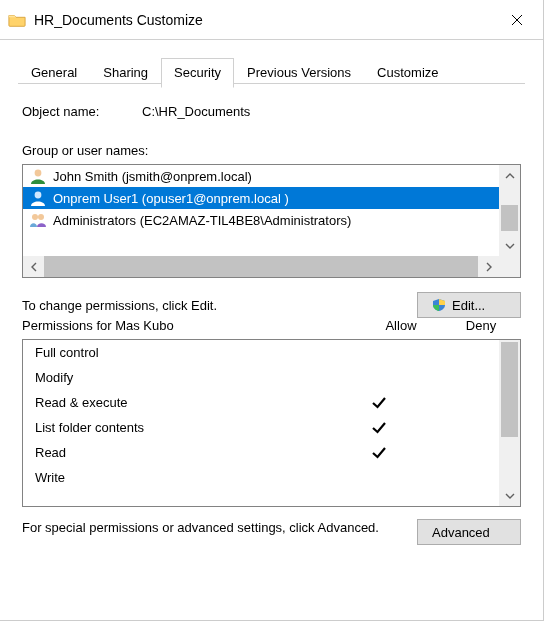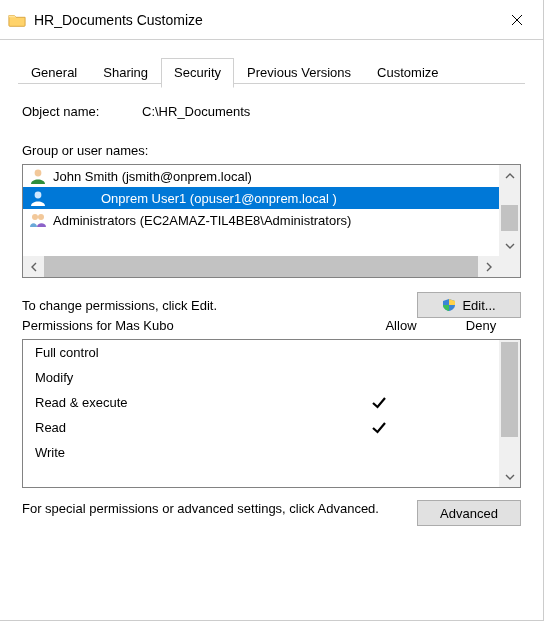--- a/index.html
+++ b/index.html
@@ -62,21 +62,21 @@
     left:0; top:0; right:21px; bottom:21px;
     overflow:hidden;
   }
   .list-item {
     display:flex; align-items:center;
     height:22px;
     padding-left:6px;
     font-size:13px;
     white-space:nowrap;
   }
-  .list-item.selected { background:#0078d7; color:#fff;gap:48px; }
+  .list-item.selected { background:#0078d7; color:#fff; }
   .user-glyph { width:18px; height:18px; margin-right:6px; flex:0 0 auto; }
 
   .vscroll {
     position:absolute; right:0; top:0; bottom:21px; width:21px;
     background:#f0f0f0;
     display:flex; flex-direction:column; align-items:center; justify-content:space-between;
   }
   .vscroll .arrow { width:21px; height:21px; display:flex; align-items:center; justify-content:center; }
   .vscroll .thumb { position:absolute; top:40px; left:2px; right:2px; height:26px; background:#c2c2c2; }
 
@@ -89,32 +89,32 @@
   .hscroll .track { flex:1; height:100%; background:#c2c2c2; margin:0; }
   .listbox .corner { position:absolute; right:0; bottom:0; width:21px; height:21px; background:#f0f0f0; }
 
   .edit-row { display:flex; align-items:center; margin-top:14px; }
   .edit-row .txt { flex:1; }
   .winbtn {
     min-width:104px; height:26px;
     border:1px solid #acacac;
     background:#e1e1e1;
     font-family:inherit; font-size:13px;
-    display:flex; align-items:center; justify-content:center;
+    display:flex; align-items:center; 
     padding:0 14px;
   }
   .winbtn .shield { width:14px; height:14px; margin-right:6px; }
 
   .perm-header { display:flex; font-size:13px; }
   .perm-header .label { flex:1; }
   .perm-header .col { width:80px; text-align:center; }
 
   .permbox {
     border:1px solid #828282;
-    height:149px;
+    height:168px;
     margin-top:6px;
     position:relative;
   }
   .perm-inner {
     position:absolute; left:0; right:21px; top:0; bottom:0;
     overflow:hidden;
   }
   .perm-row {
     display:flex; align-items:center;
     height:25px; padding-left:12px;
@@ -268,20 +268,31 @@
             <span class="cell">
               <span>
                 <svg width="18" height="18" viewBox="0 0 18 18">
                   <path d="M3 9 L7.5 13 L15 4" fill="none" stroke="#000" stroke-width="2.2"></path>
                 </svg>
               </span>
             </span>
             <span class="cell"></span>
           </div>
           <div class="perm-row">
+            <span class="name">List folder contents</span>
+            <span class="cell">
+              <span>
+                <svg width="18" height="18" viewBox="0 0 18 18">
+                  <path d="M3 9 L7.5 13 L15 4" fill="none" stroke="#000" stroke-width="2.2"></path>
+                </svg>
+              </span>
+            </span>
+            <span class="cell"></span>
+          </div>
+          <div class="perm-row">
             <span class="name">Read</span>
             <span class="cell">
               <span>
                 <svg width="18" height="18" viewBox="0 0 18 18">
                   <path d="M3 9 L7.5 13 L15 4" fill="none" stroke="#000" stroke-width="2.2"></path>
                 </svg>
               </span>
             </span>
             <span class="cell"></span>
           </div>

